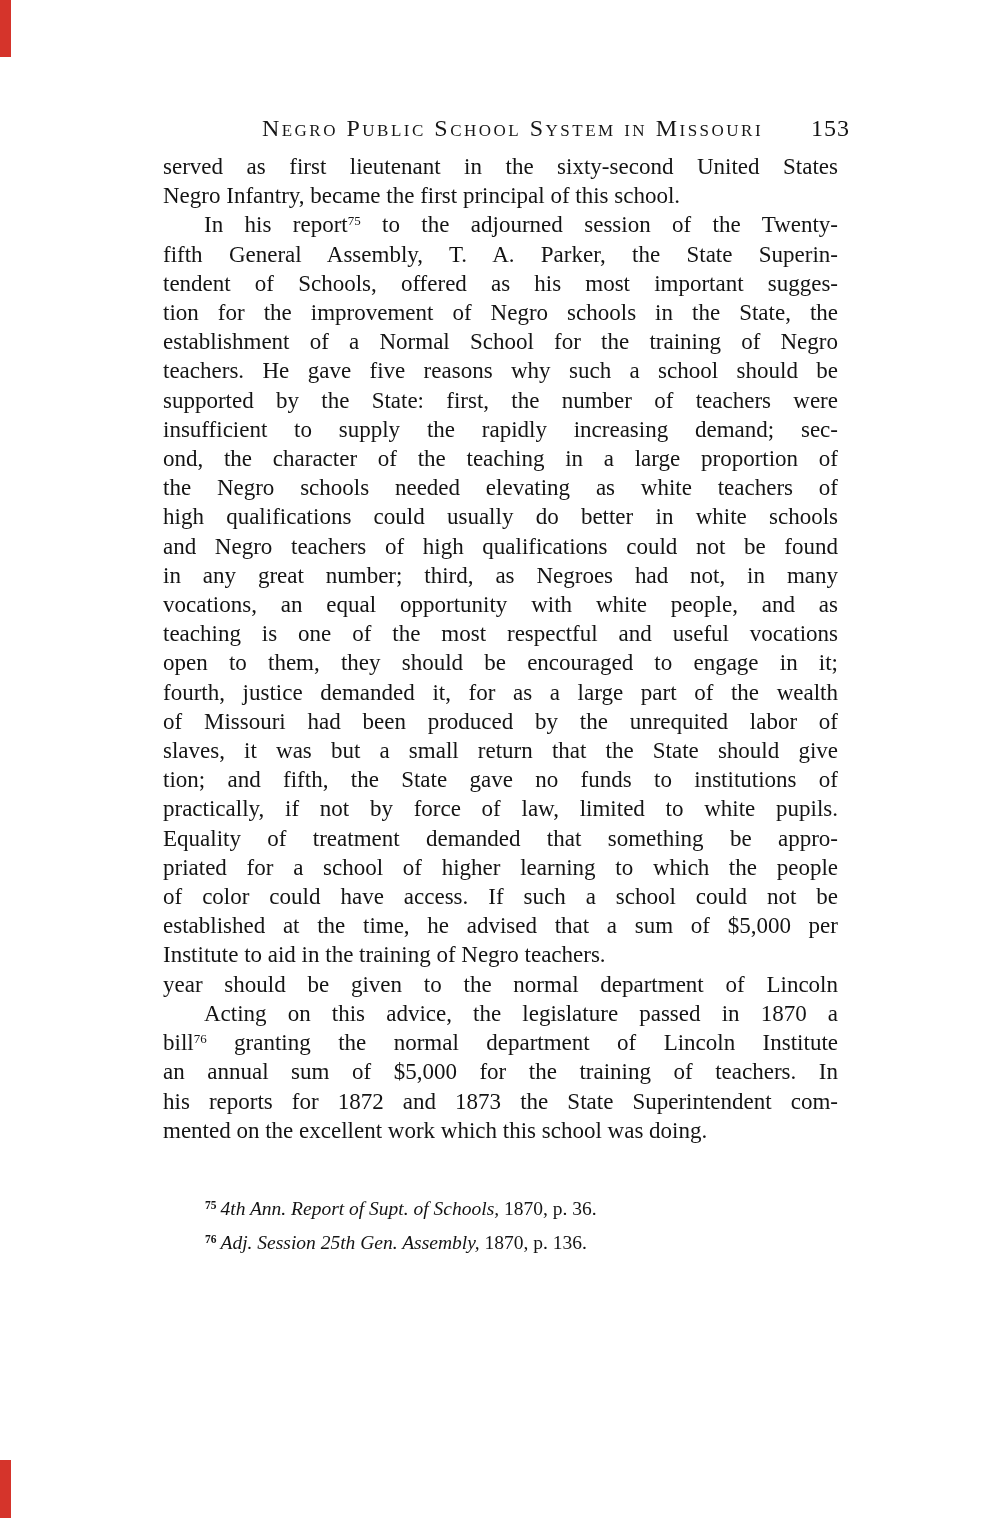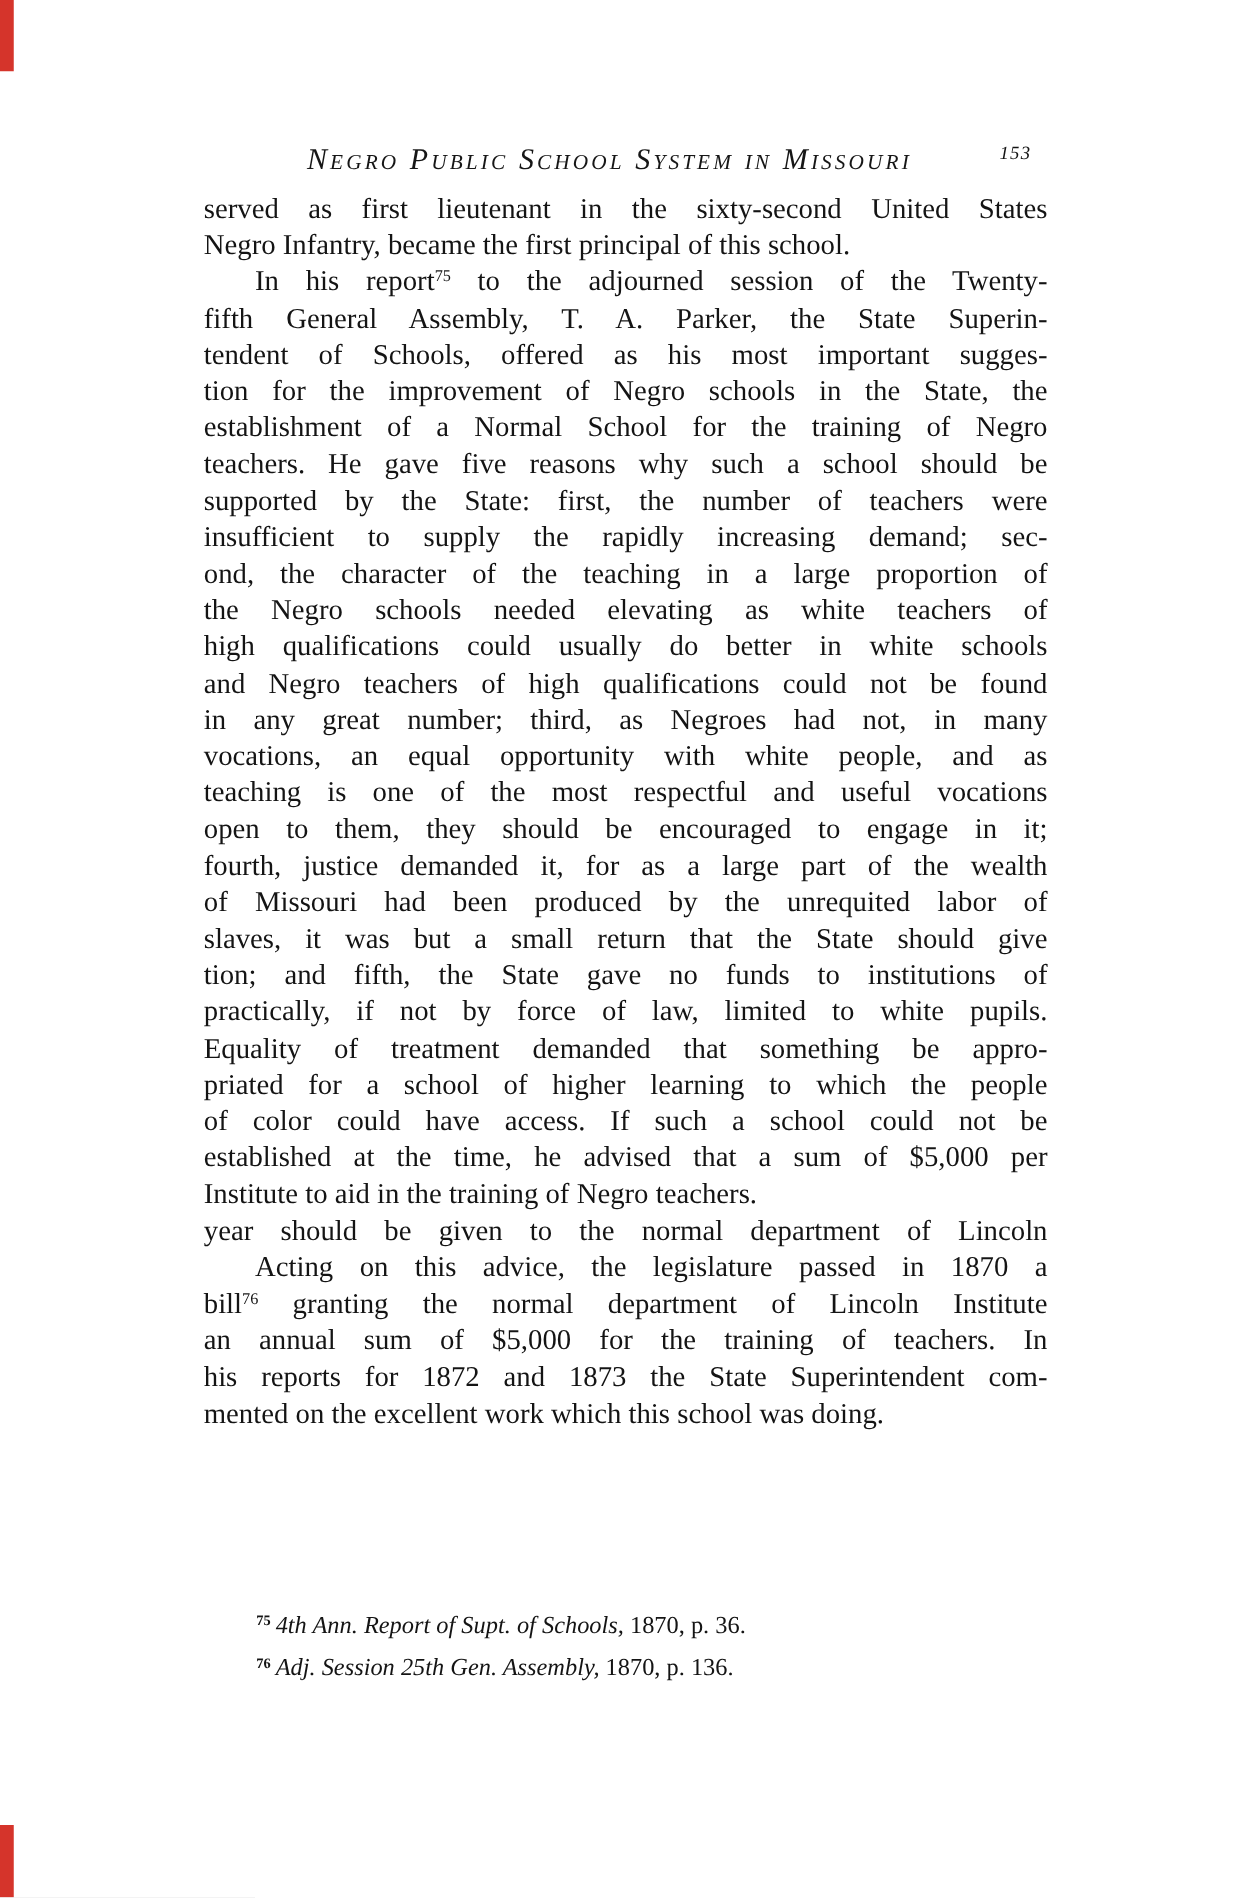--- a/index.html
+++ b/index.html
@@ -19,39 +19,38 @@
     left: 0;
     width: 11px;
     background: #d5342b;
   }
   .scan-mark.top { top: 0; height: 57px; }
   .scan-mark.bottom { bottom: 0; height: 58px; }
 
   .header {
     position: absolute;
     top: 115px;
-    left: 150px;
+    left: 175px;
     width: 675px;
     height: 30px;
-    font-style: italic;
   }
   .running-title {
     display: block;
     text-align: center;
     font-variant: small-caps;
     font-size: 24px;
     letter-spacing: 2.5px;
     white-space: nowrap;
     color: #161616;
   }
   .page-number {
     position: absolute;
     right: 0;
     top: 0;
-    font-size: 15px;
+    font-size: 24px;
     letter-spacing: 1px;
   }
 
   .body-text {
     position: absolute;
     top: 152px;
     left: 163px;
     width: 675px;
     font-size: 23px;
     line-height: 29.2px;
@@ -63,21 +62,21 @@
   .ln.indent { text-indent: 41px; }
   sup.fnref {
     font-size: 13px;
     line-height: 0;
     vertical-align: 7px;
     letter-spacing: 0;
   }
 
   .footnotes {
     position: absolute;
-    top: 1282px;
+    top: 1190px;
     left: 163px;
     width: 675px;
     font-size: 19.5px;
     line-height: 30px;
   }
   .footnote { padding-left: 42px; }
   .footnote sup.fnmark {
     font-size: 11.5px;
     vertical-align: 6px;
     font-weight: bold;

